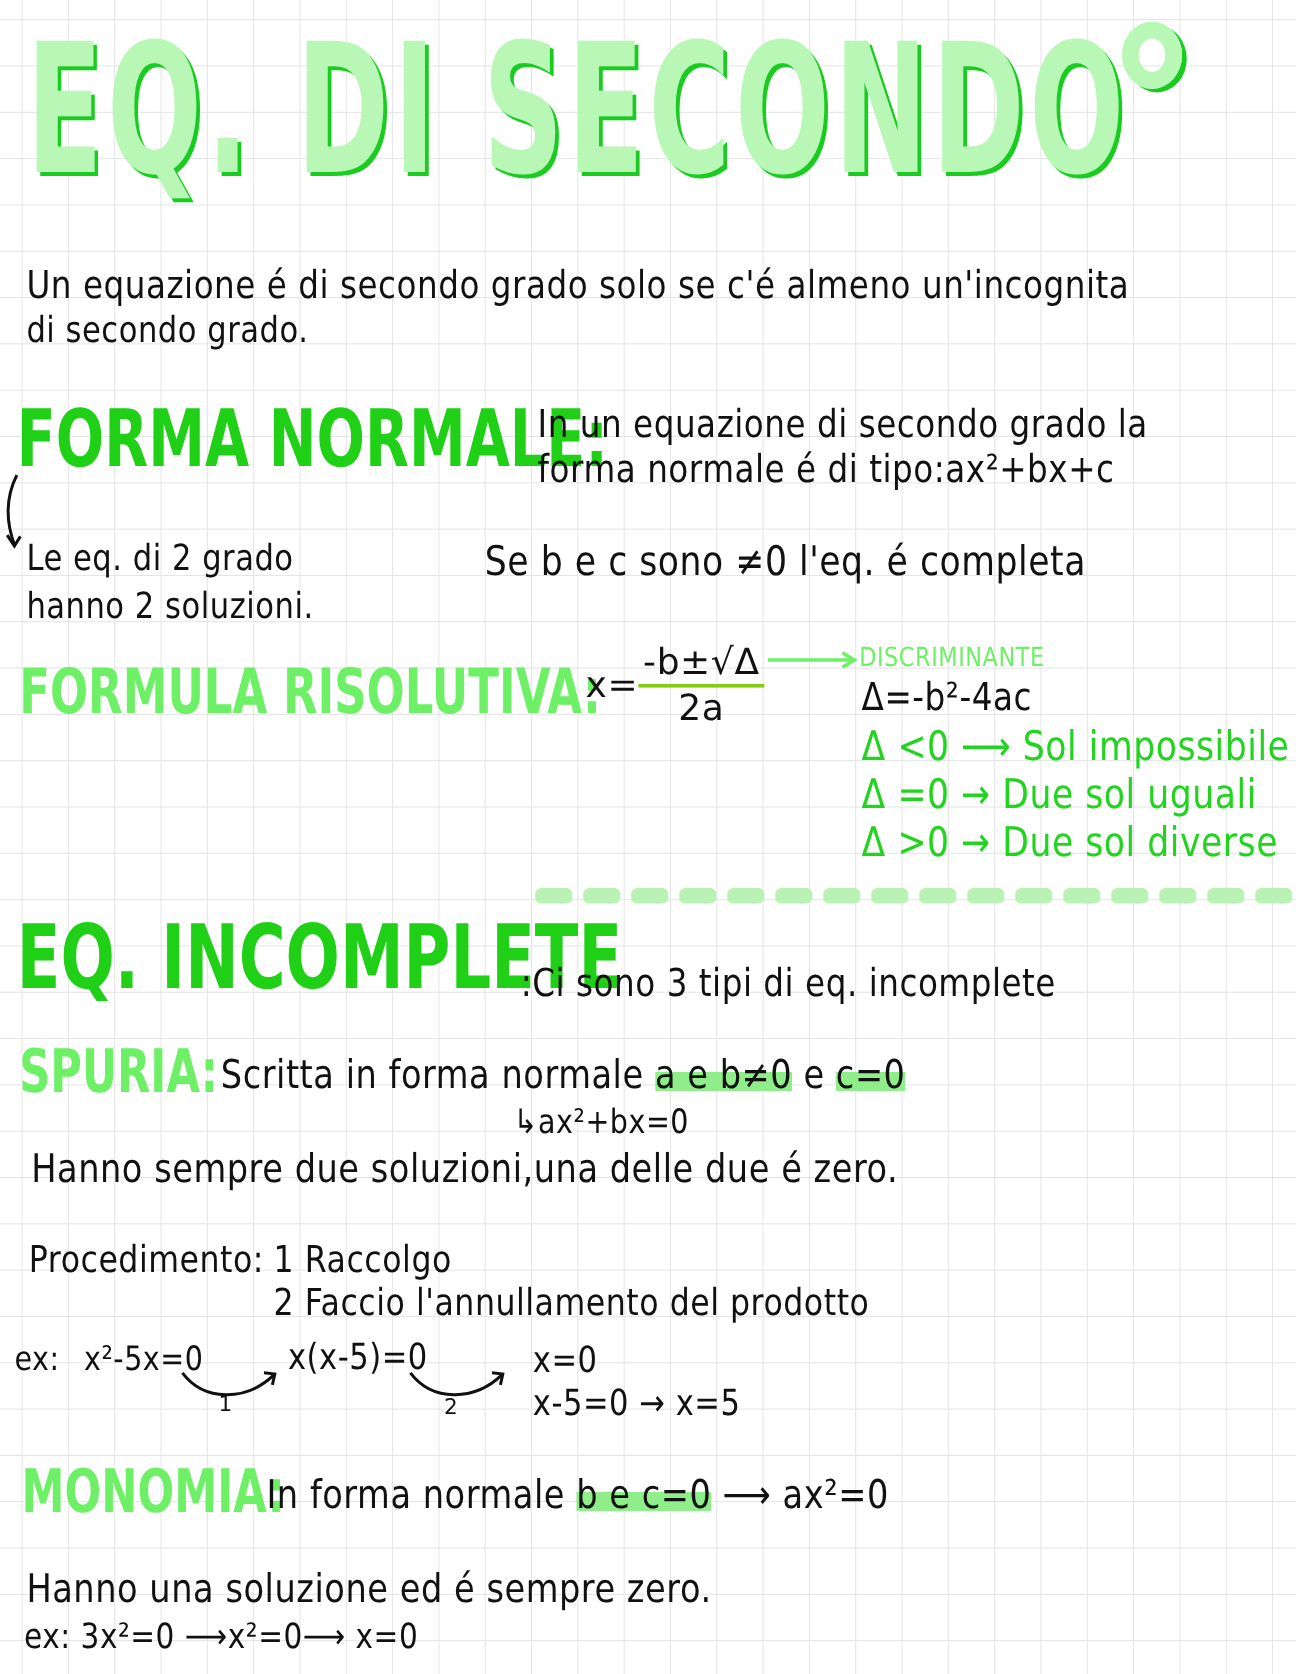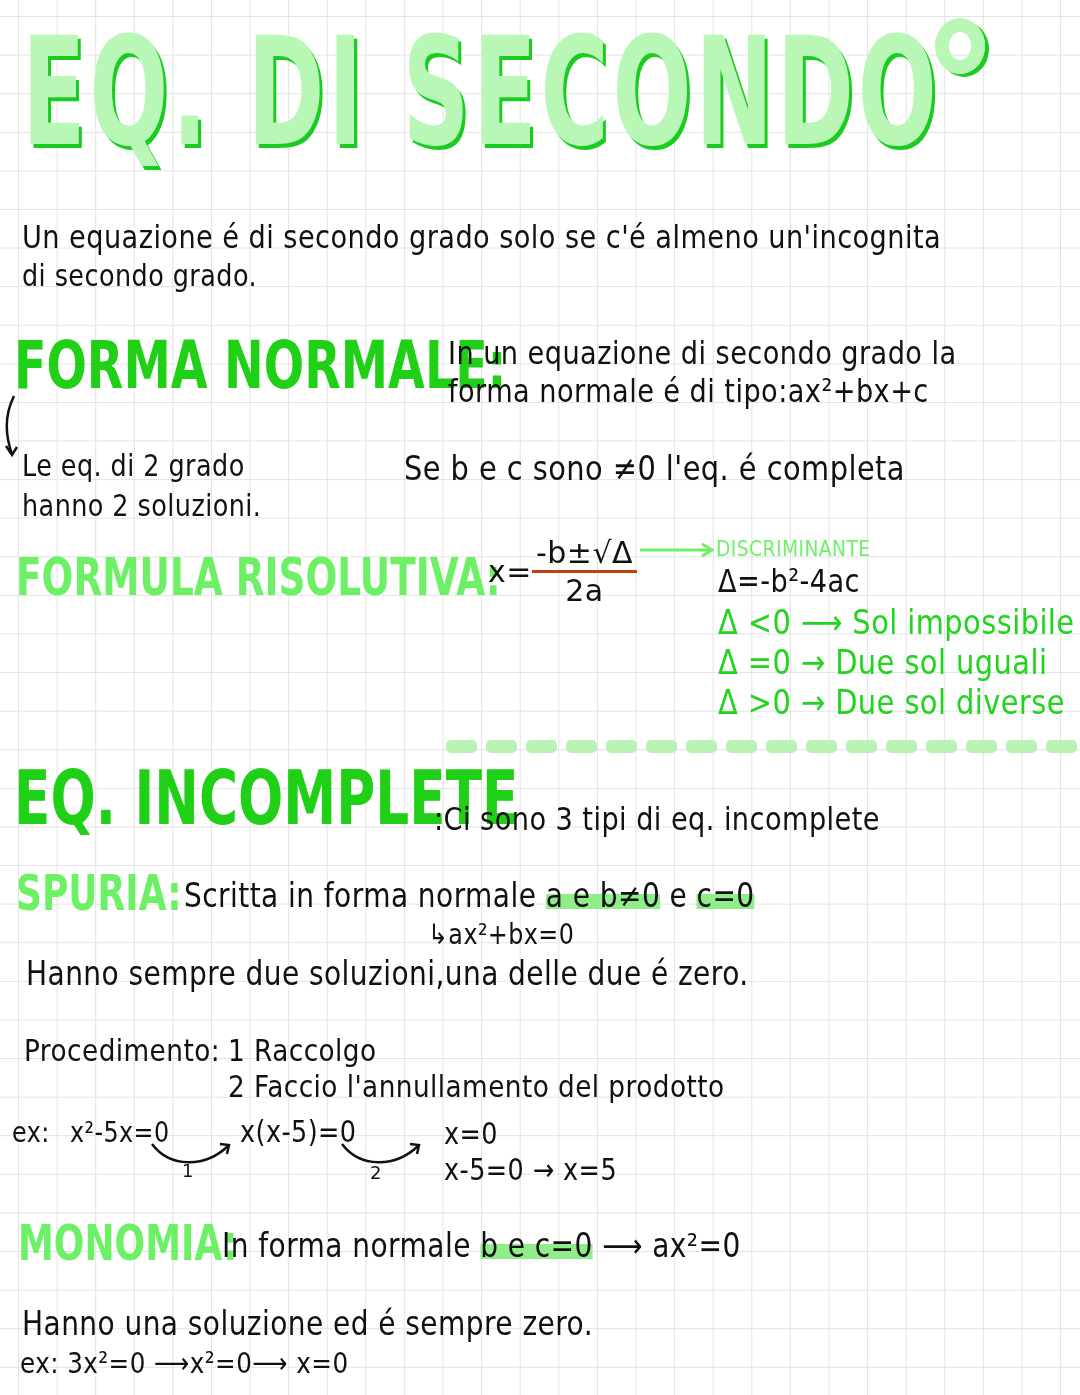--- a/index.html
+++ b/index.html
@@ -25,21 +25,21 @@
   .title-deg {
     left: 935px; top: 18px; width: 50px; height: 56px; border-radius: 50%;
     border: 14px solid #b8f7b6; box-shadow: 4px 3px 0 #19cc1f; box-sizing: border-box;
   }
   .g-head { font-family: "DejaVu Sans", sans-serif; font-weight: bold; color: #1fd016; transform: scaleX(0.72); transform-origin: left top; }
   .g-light { color: #6ef066; }
   .txt { font-size: 30px; transform: scaleX(0.85); transform-origin: left top; }
   .green { color: #22d41f; }
   .hl { background: linear-gradient(to bottom, transparent 45%, #8fee89 45%, #8fee89 85%, transparent 85%); }
   .frac { display: inline-flex; flex-direction: column; align-items: center; vertical-align: middle; }
-  .frac .num { border-bottom: 3px solid #c2410c; padding: 0 4px; }
+  .frac .num { border-bottom: 3px solid #84cc16; padding: 0 4px; }
   .dash-row { left: 446px; top: 740px; display: flex; gap: 9px; }
   .dash-row span { width: 31px; height: 13px; border-radius: 5px; background: #b9f2b4; display: block; }
   .arrow-svg { position: absolute; }
 </style>
 </head>
 <body>
 
 <div class="abs title">EQ. DI SECONDO</div>
 <div class="abs title-deg"></div>
 

